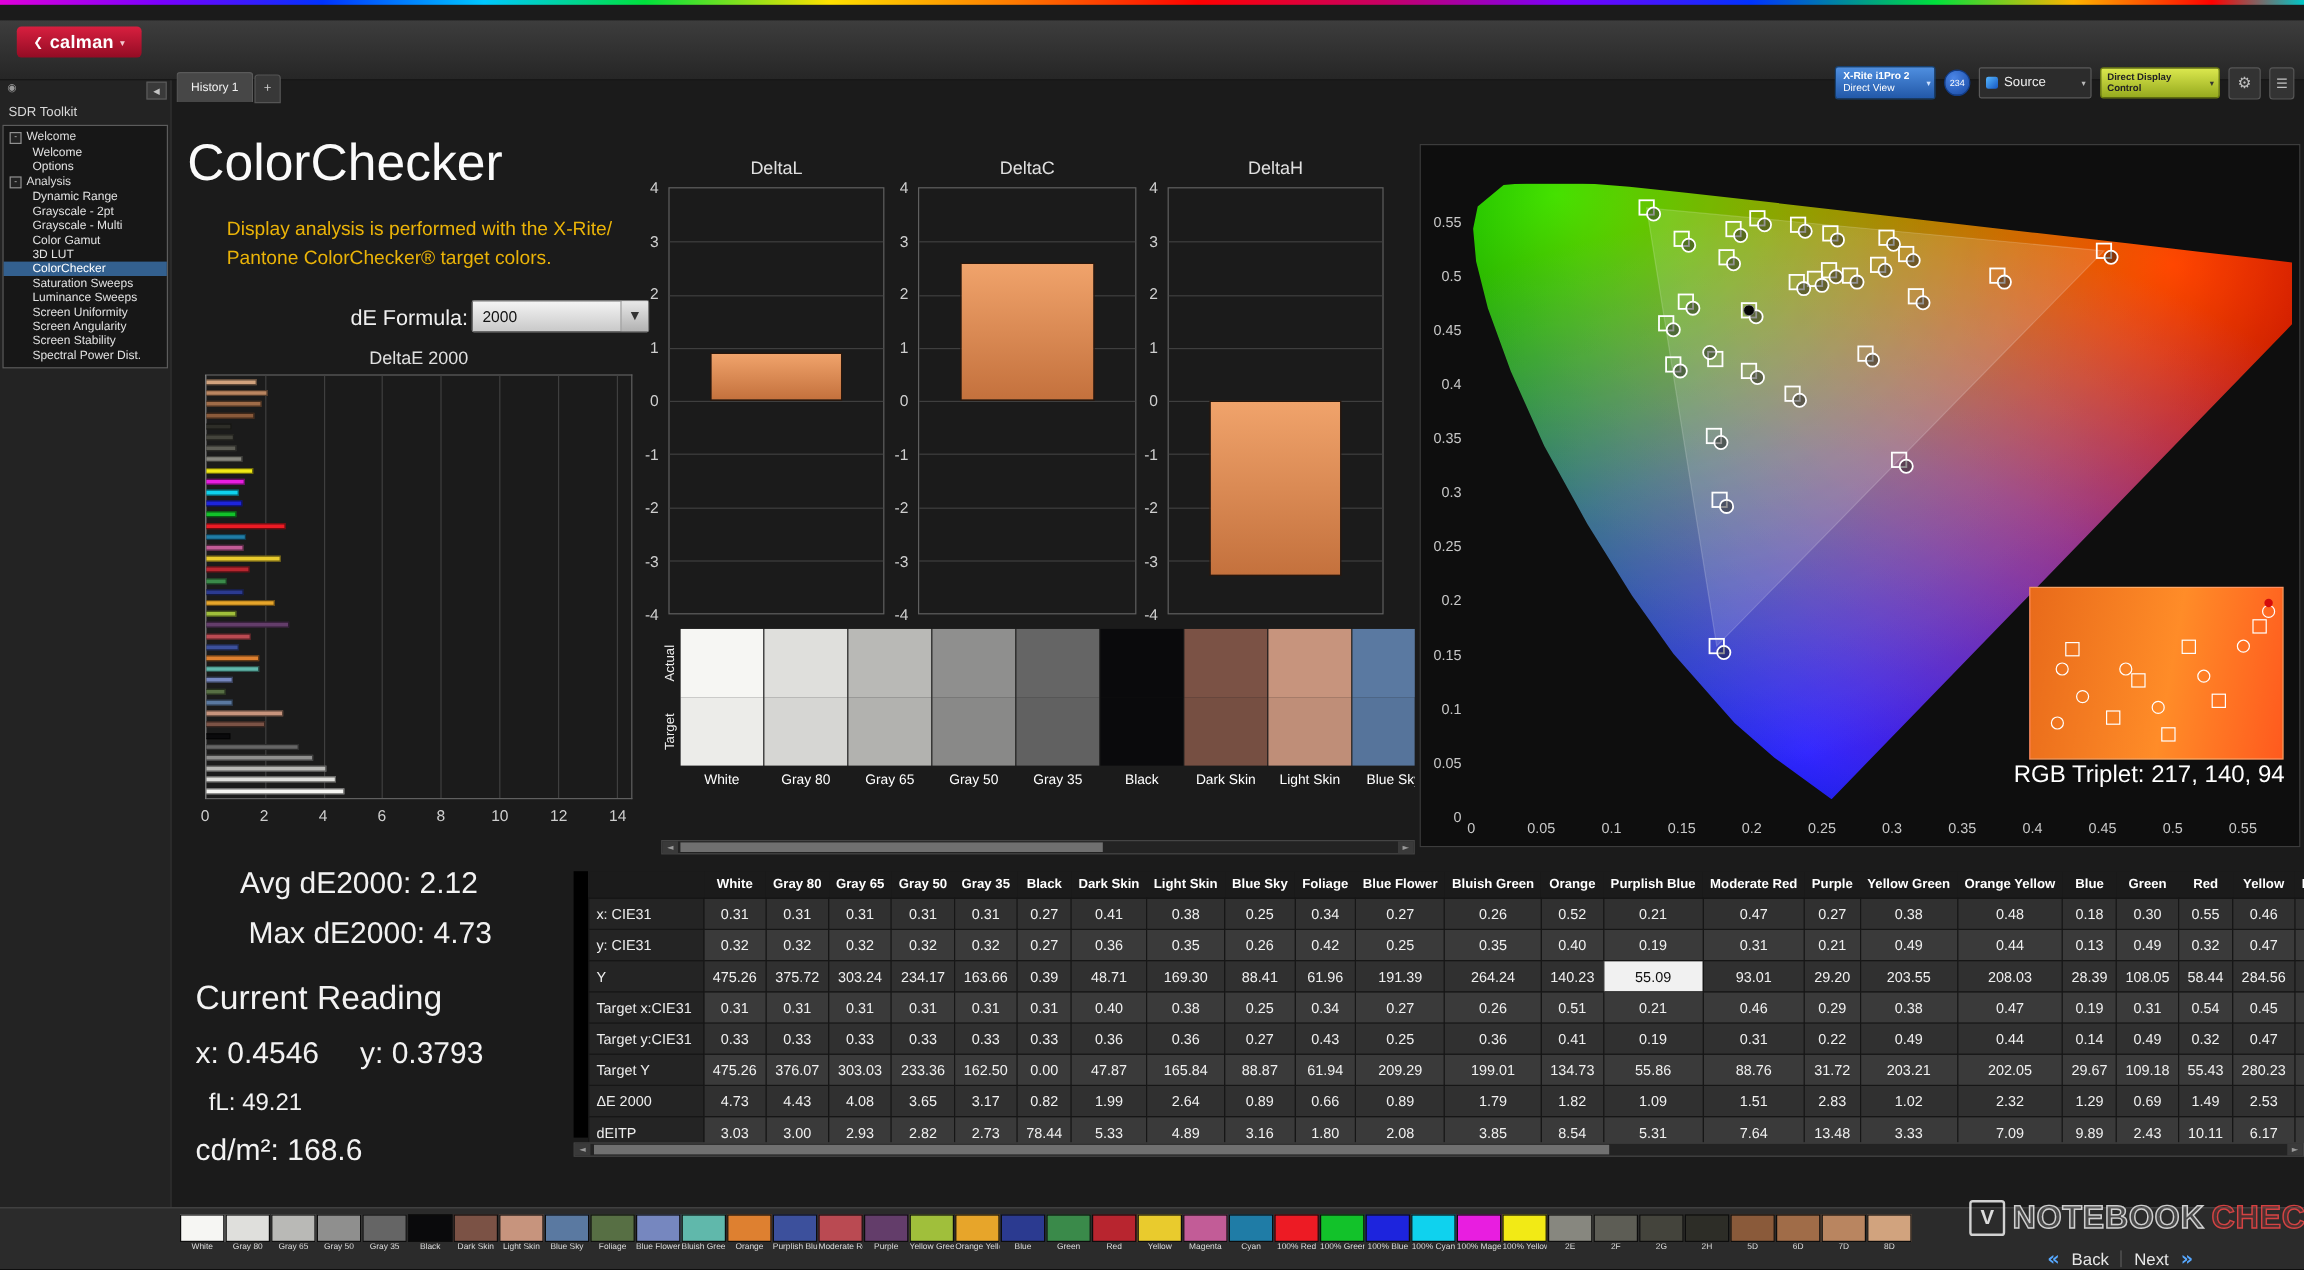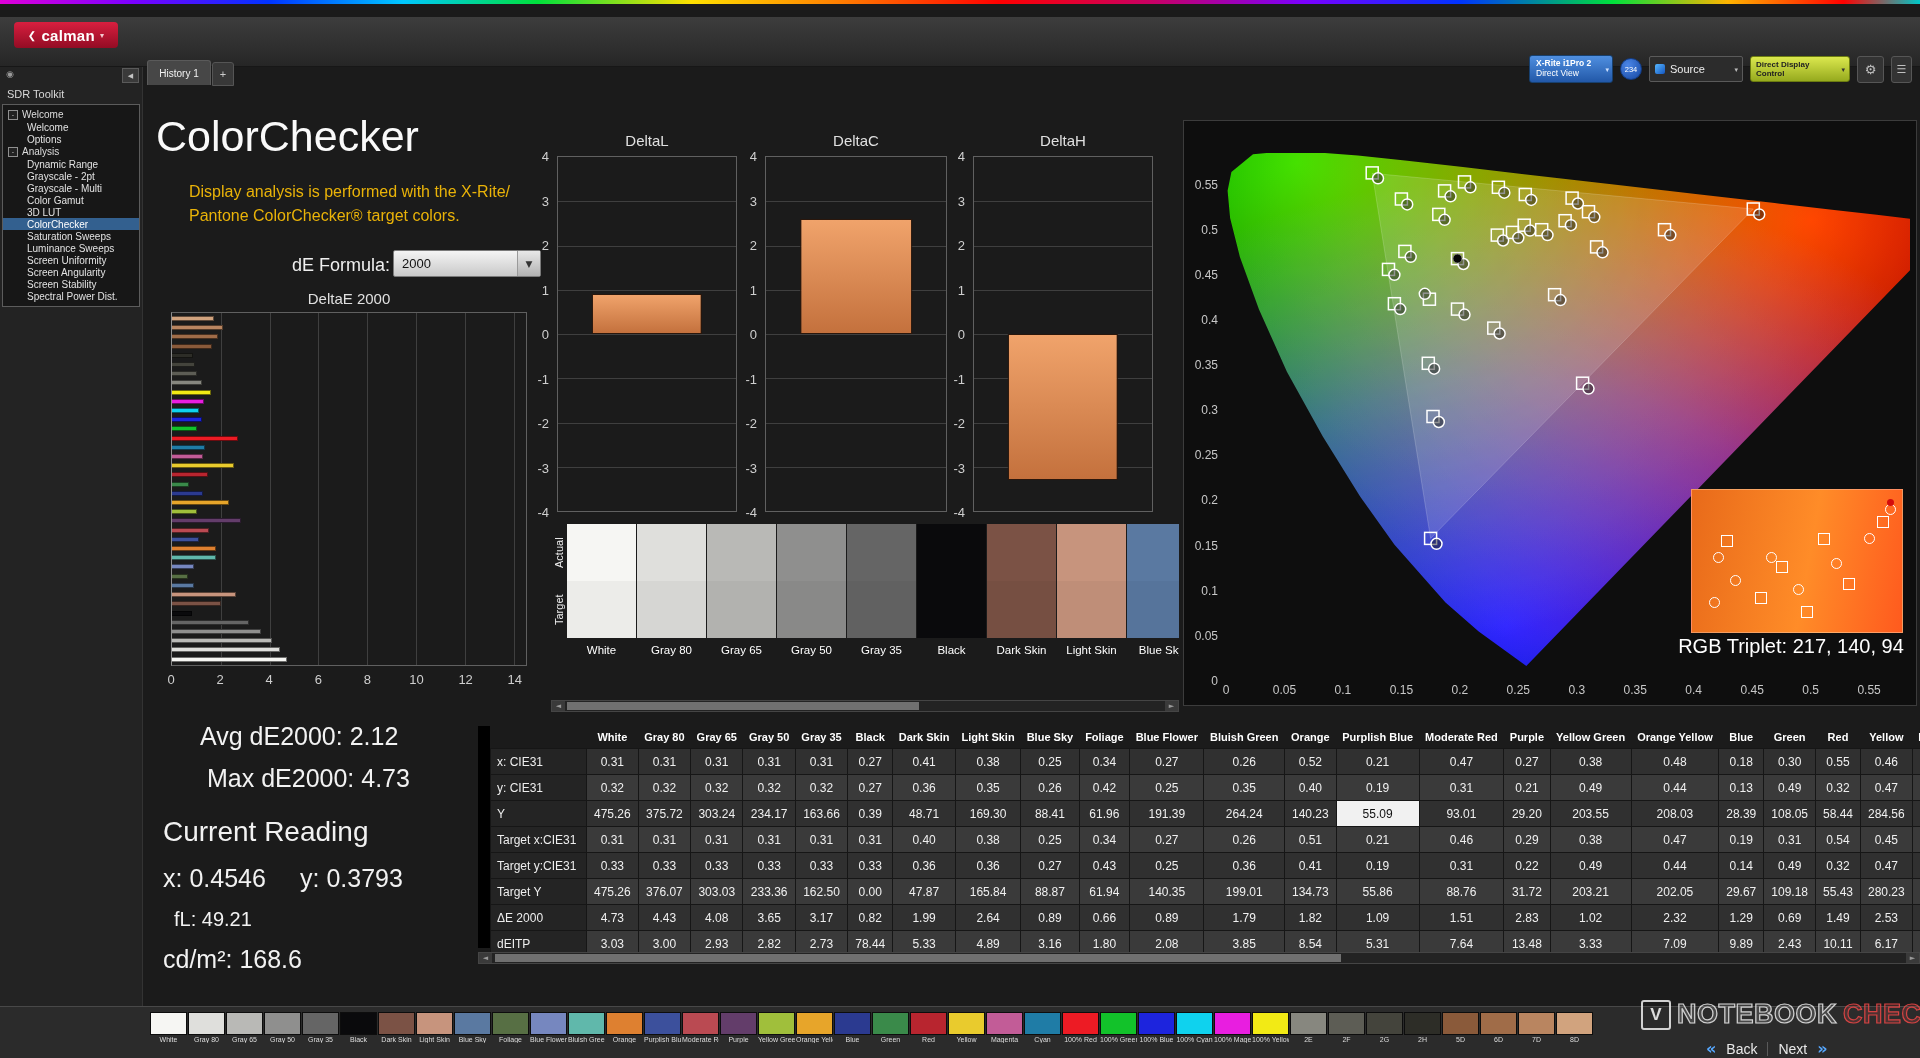--- a/index.html
+++ b/index.html
@@ -816,21 +816,21 @@
               <td>475.26</td>
               <td>376.07</td>
               <td>303.03</td>
               <td>233.36</td>
               <td>162.50</td>
               <td>0.00</td>
               <td>47.87</td>
               <td>165.84</td>
               <td>88.87</td>
               <td>61.94</td>
-              <td>140.35</td>
+              <td>209.29</td>
               <td>199.01</td>
               <td>134.73</td>
               <td>55.86</td>
               <td>88.76</td>
               <td>31.72</td>
               <td>203.21</td>
               <td>202.05</td>
               <td>29.67</td>
               <td>109.18</td>
               <td>55.43</td>

